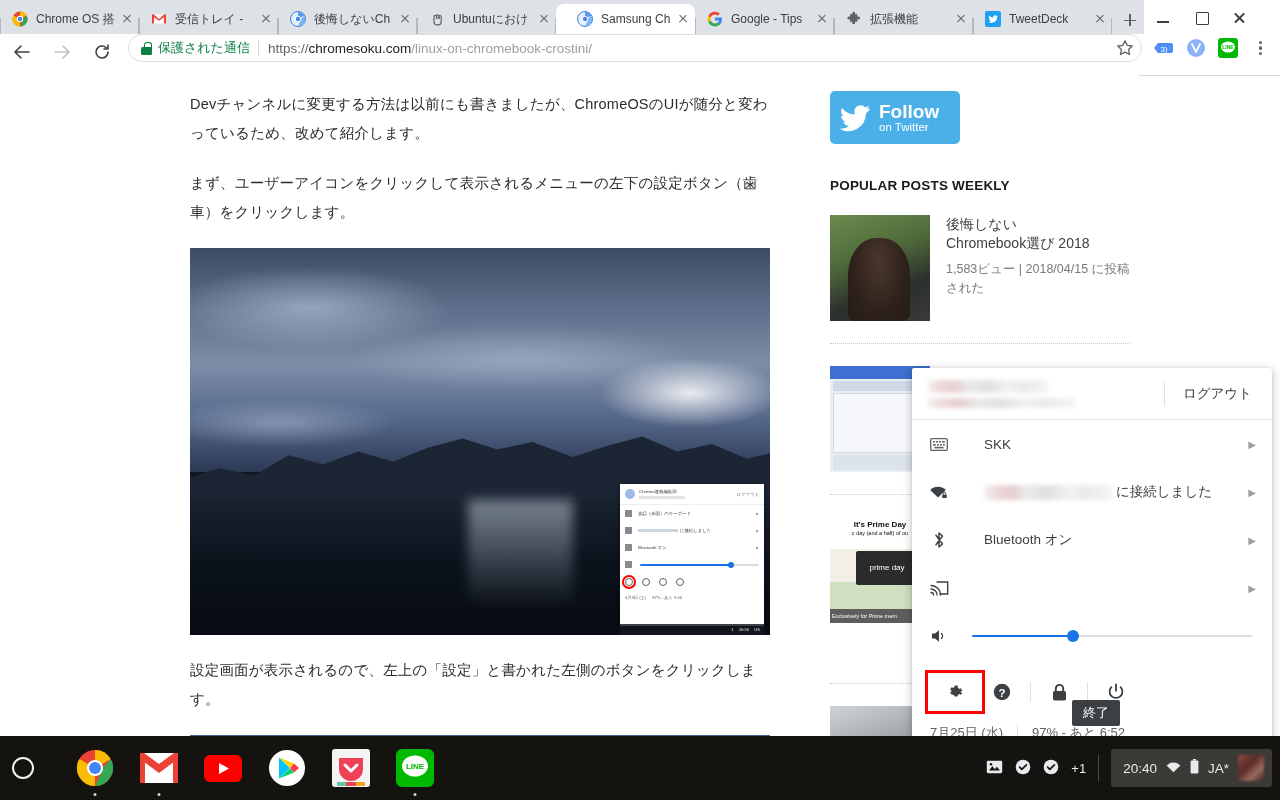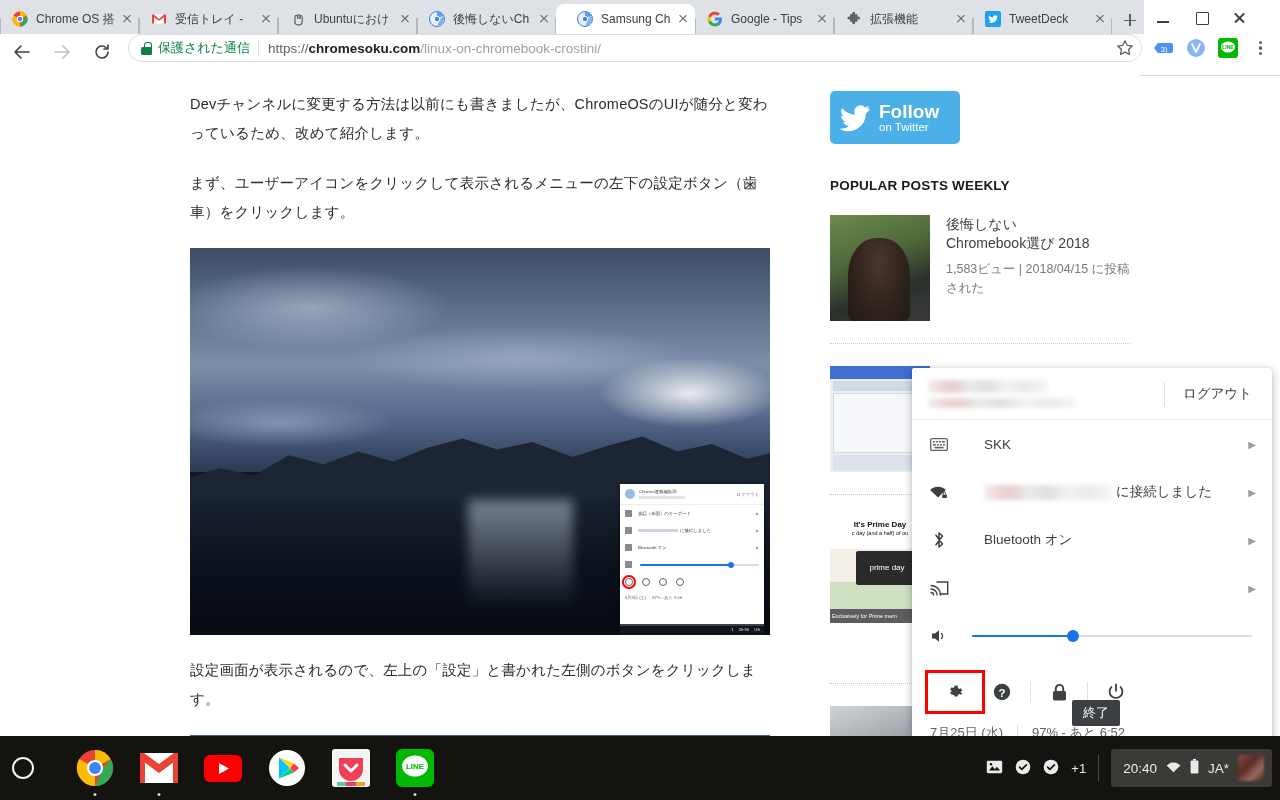--- a/index.html
+++ b/index.html
@@ -100,21 +100,21 @@
     content: ""; position: absolute; left: 0; bottom: 0; width: 11px; height: 8px;
     background: #0b8043; border-radius: 1.5px;
   }
   .lock::after {
     content: ""; position: absolute; left: 2.5px; top: 0; width: 6px; height: 7px;
     border: 1.6px solid #0b8043; border-bottom: none; border-radius: 3px 3px 0 0;
   }
   .secure-text { color: #0b8043; font-size: 13px; margin-right: 8px; }
   .url-divider { width: 1px; height: 16px; background: #dadce0; margin-right: 9px; }
   .url { font-size: 13.5px; color: #9aa0a6; white-space: nowrap; overflow: hidden; }
-  .url b { color: #202124; font-weight: 700; }
+  .url b { color: #202124; font-weight: 400; }
   .url .scheme { color: #5f6368; }
   .star { width: 28px; height: 28px; margin-left: auto; position: relative; flex: 0 0 28px; }
   .tbicon { width: 28px; height: 28px; margin-right: 4px; position: relative; flex: 0 0 28px; }
   .kebab { width: 28px; height: 28px; margin-right: 6px; position: relative; flex: 0 0 28px; }
   .kebab i {
     position: absolute; left: 12.5px; width: 3.4px; height: 3.4px;
     border-radius: 50%; background: #5f6368; display: block;
   }
 
   
@@ -348,40 +348,40 @@
             <path d="M1 3.5l7 5 7-5v1.2L8 9.8 1 4.7z" fill="#ea4335"></path>
             <path d="M1 3.5v9h2V5.6l5 3.6 5-3.6v6.9h2v-9h-2L8 8 3 3.5z" fill="#ea4335"></path>
           </svg>
       </span>
       <span class="tab-title">受信トレイ -</span>
       <span class="tab-close"></span>
     </div>
     <div class="tab">
       <span class="favicon">
         <svg width="16" height="16" viewBox="0 0 16 16">
-            <path d="M5 12V6c0-1 .6-1.6 1.3-1.6S7.6 5 7.6 6v2" stroke="#5f6368" stroke-width="1.2" fill="none"></path>
-            <path d="M7.6 8V5.2c0-.9.5-1.4 1.2-1.4s1.2.5 1.2 1.4V8" stroke="#5f6368" stroke-width="1.2" fill="none"></path>
-            <path d="M10 8V5.8c0-.8.5-1.3 1.1-1.3s1.1.5 1.1 1.3V11c0 1.6-1.3 2.8-3 2.8H7.5c-1.6 0-2.5-1-2.5-2.3" stroke="#5f6368" stroke-width="1.2" fill="none"></path>
-          </svg>
-      </span>
-      <span class="tab-title">Ubuntuにおけ</span>
-      <span class="tab-close"></span>
-    </div>
-    <div class="tab">
-      <span class="favicon">
-        <svg width="16" height="16" viewBox="0 0 16 16">
             <circle cx="8" cy="8" r="7.5" fill="#e8f0fe"></circle>
             <circle cx="8" cy="8" r="7.5" fill="none" stroke="#3b7dd8" stroke-width="1"></circle>
             <path d="M8 .8a7.2 7.2 0 0 1 6.3 3.7L8 8z" fill="#5b9bf0"></path>
             <path d="M14.3 4.5A7.2 7.2 0 0 1 8 15.2L11.2 8z" fill="#7fb3f5"></path>
             <circle cx="8" cy="8" r="3" fill="#fff"></circle>
             <circle cx="8" cy="8" r="2.2" fill="#4285f4"></circle>
           </svg>
       </span>
       <span class="tab-title">後悔しないCh</span>
+      <span class="tab-close"></span>
+    </div>
+    <div class="tab">
+      <span class="favicon">
+        <svg width="16" height="16" viewBox="0 0 16 16">
+            <path d="M5 12V6c0-1 .6-1.6 1.3-1.6S7.6 5 7.6 6v2" stroke="#5f6368" stroke-width="1.2" fill="none"></path>
+            <path d="M7.6 8V5.2c0-.9.5-1.4 1.2-1.4s1.2.5 1.2 1.4V8" stroke="#5f6368" stroke-width="1.2" fill="none"></path>
+            <path d="M10 8V5.8c0-.8.5-1.3 1.1-1.3s1.1.5 1.1 1.3V11c0 1.6-1.3 2.8-3 2.8H7.5c-1.6 0-2.5-1-2.5-2.3" stroke="#5f6368" stroke-width="1.2" fill="none"></path>
+          </svg>
+      </span>
+      <span class="tab-title">Ubuntuにおけ</span>
       <span class="tab-close"></span>
     </div>
     <div class="tab active">
       <span class="favicon">
         <svg width="16" height="16" viewBox="0 0 16 16">
             <circle cx="8" cy="8" r="7.5" fill="#e8f0fe"></circle>
             <circle cx="8" cy="8" r="7.5" fill="none" stroke="#3b7dd8" stroke-width="1"></circle>
             <path d="M8 .8a7.2 7.2 0 0 1 6.3 3.7L8 8z" fill="#5b9bf0"></path>
             <path d="M14.3 4.5A7.2 7.2 0 0 1 8 15.2L11.2 8z" fill="#7fb3f5"></path>
             <circle cx="8" cy="8" r="3" fill="#fff"></circle>

